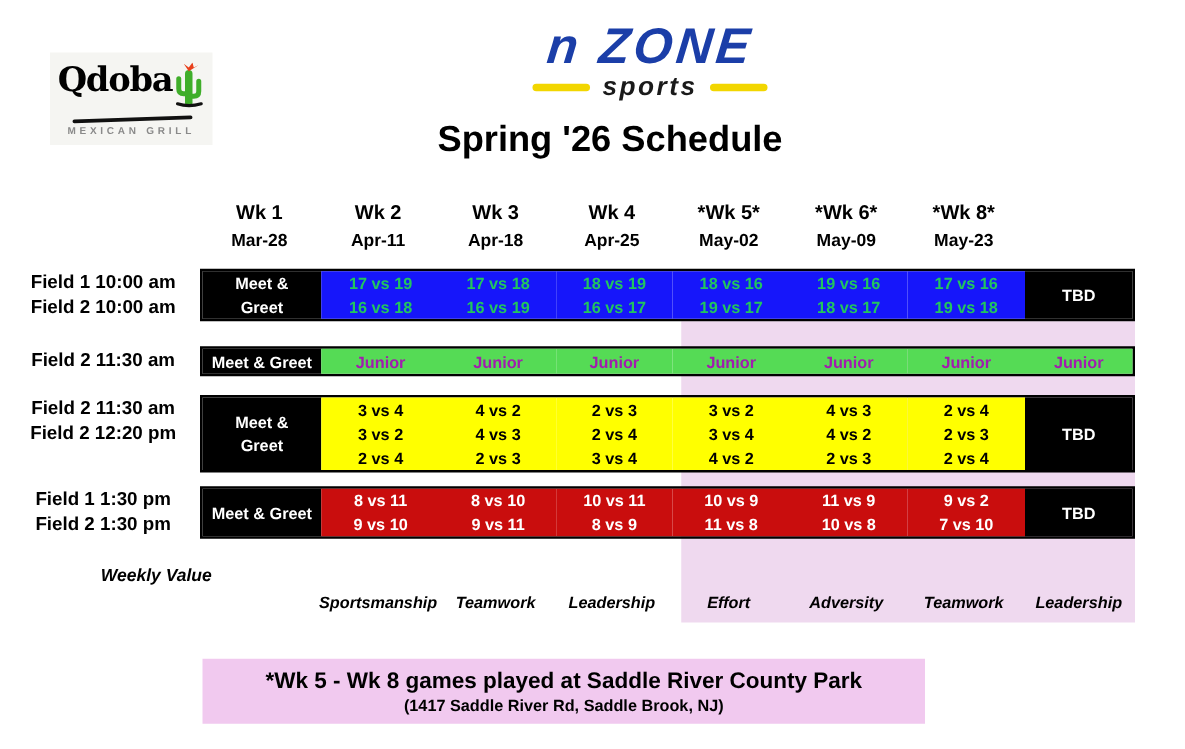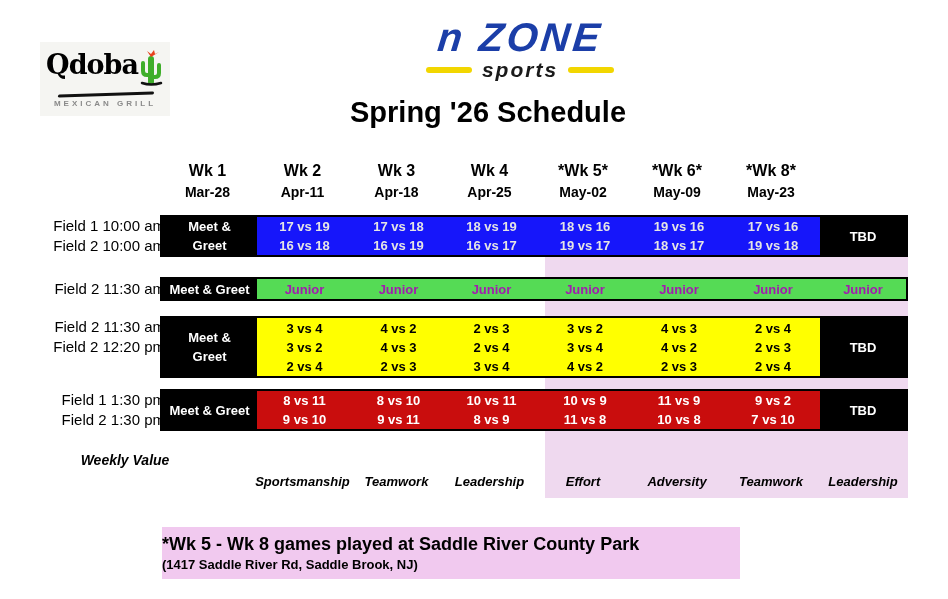--- a/index.html
+++ b/index.html
@@ -37,49 +37,49 @@
   .pink-band { left:545px; top:257px; width:363px; height:241px; background:#efd9ef; }
 
   
   .hdr { left:160px; top:160px; width:748px; display:grid;
     grid-template-columns:95px 95px 93px 93px 94px 94px 94px 90px; }
   .hdr-cell { text-align:center; }
   .hdr-week { font-weight:bold; font-size:16px; line-height:22px; }
   .hdr-date { font-weight:bold; font-size:14px; line-height:20px; }
 
   
-  .rowlabels { left:0px; top:0px; width:165px; text-align:right;
-    font-weight:normal; font-size:15px; line-height:20px; }
+  .rowlabels { left:0px; top:0px; width:165px; text-align:center;
+    font-weight:bold; font-size:15px; line-height:20px; }
 
   
   .block { left:160px; width:748px; border:2px solid #000; display:grid;
     grid-template-columns:95px 95px 93px 93px 94px 94px 94px 86px; }
   .cell { display:flex; flex-direction:column; justify-content:center; align-items:center;
     font-weight:bold; font-size:13px; line-height:19px; text-align:center; }
   .cell.black { background:#000; color:#fff; }
-  .cell.blue  { background:#1616fa; color:#e5e5e5; }
+  .cell.blue  { background:#1616fa; color:#22c55e; }
   .cell.green { background:#55db55; color:#a21caf; }
   .cell.yellow{ background:#ffff00; color:#000; }
   .cell.red   { background:#c90d0d; color:#fff; }
 
   .blue-block   { top:215px; height:42px; }
   .green-block  { top:277px; height:24px; }
   .yellow-block { top:316px; height:62px; }
   .red-block    { top:389px; height:42px; }
 
   
   .weekly-label { left:0px; top:452px; width:250px; text-align:center;
     font-weight:bold; font-style:italic; font-size:14px; }
   .weekly-values { left:255px; top:452px; width:653px; display:grid;
     grid-template-columns:95px 93px 93px 94px 94px 94px 90px;margin-top:22px; }
   .weekly-cell { text-align:center; font-weight:bold; font-style:italic; font-size:13px; }
 
   
   .note { left:162px; top:527px; width:578px; height:52px; background:#f1c9ef;
-    display:flex; flex-direction:column; justify-content:center; }
+    display:flex; flex-direction:column; justify-content:center; align-items:center; }
   .note-line1 { font-weight:bold; font-size:18px; line-height:24px; }
   .note-line2 { font-weight:bold; font-size:13px; line-height:18px; }
 </style>
 </head>
 <body>
 
 <div class="page">
 
   <div class="abs pink-band"></div>
 

